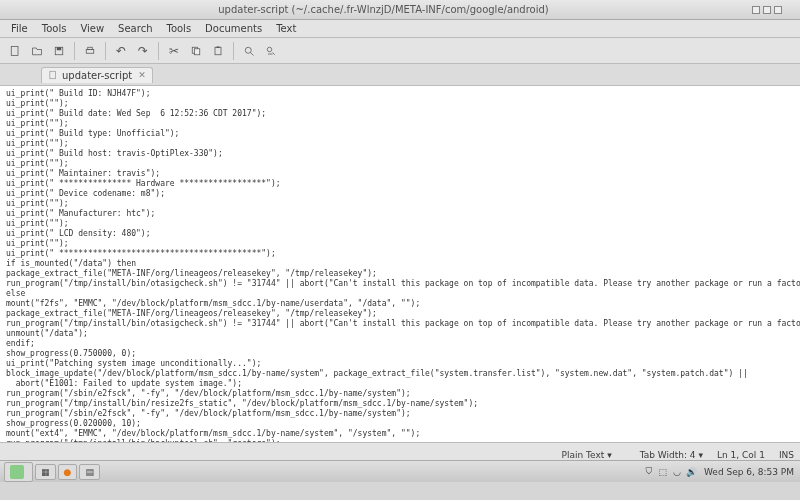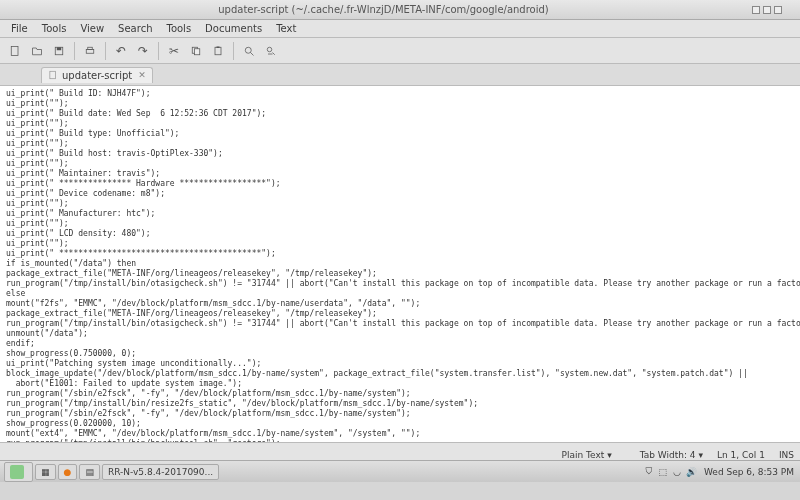--- a/index.html
+++ b/index.html
@@ -168,21 +168,20 @@
   <span>INS</span>
 </div>
 
 <div class="taskbar">
   <div class="tb-btn">
       <div class="mint"></div>
     </div>
   <div class="tb-btn">▦</div>
   <div class="tb-btn" style="color:#e67817">●</div>
   <div class="tb-btn">▤</div>
-  <div class="tb-btn">RR-N-v5.8.4-2017090...</div>
   <div class="tb-sp"></div>
   <div class="tray">
     <span>⛉</span>
     <span>⬚</span>
     <span>◡</span>
     <span>🔊</span>
     <span>Wed Sep 6, 8:53 PM</span>
   </div>
 </div>
 

